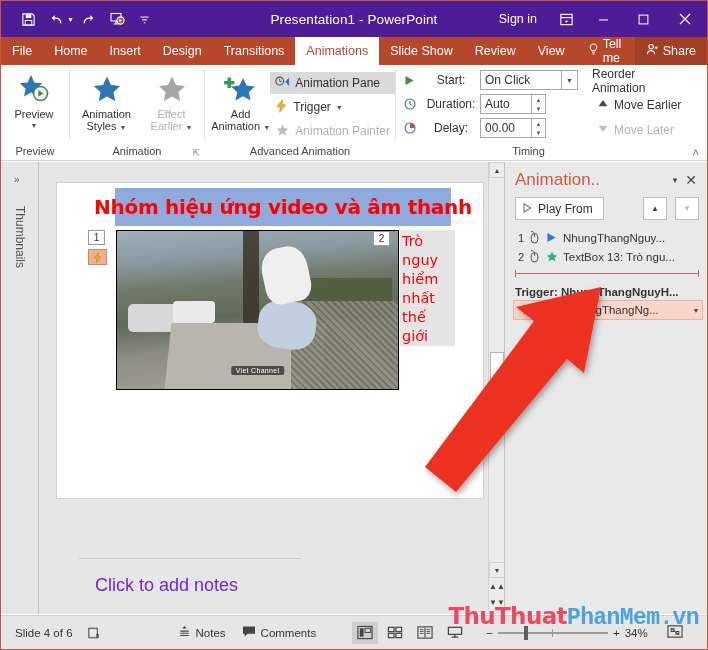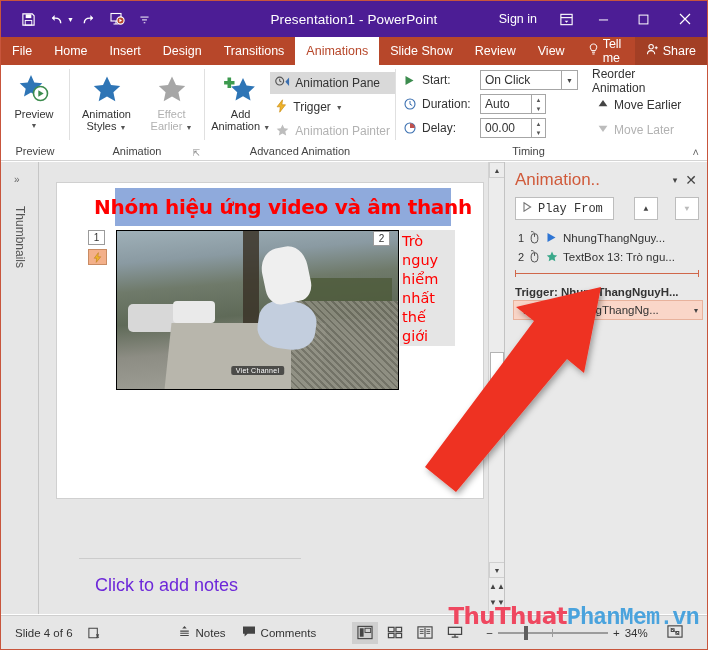--- a/index.html
+++ b/index.html
@@ -88,21 +88,21 @@
   .bigbtn.disabled { color: #b0b0b0; }
 
   .smallbtn {
     display: flex; align-items: center; gap: 5px; height: 22px;
     font-size: 12px; color: #333; padding: 0 5px; white-space: nowrap;
   }
   .smallbtn.sel { background: #d9d9d9; }
   .smallbtn.disabled { color: #b2b2b2; }
   .smallbtn .caret { font-size: 7px; color: #555; }
 
-  .timingrow { display: flex; align-items: center; height: 24px; font-size: 12px; color:#333; }
+  .timingrow { display: flex; align-items: center; height: 24px; font-size: 12px; color:#333;text-align:center; }
   .timingrow .tlabel { width: 58px; }
   .tinput {
     border: 1px solid #a6a6a6; background: #fff; height: 20px;
     font-size: 12px; display: flex; align-items: center; padding: 0 4px;
     color: #333;
   }
   .spin { display: flex; flex-direction: column; width: 14px; height: 20px;
           border: 1px solid #a6a6a6; border-left: none; background: #fff;
           align-items: center; justify-content: space-around; }
   .spin i { font-size: 6px; color: #555; font-style: normal; line-height: 6px; }
@@ -206,21 +206,21 @@
 
   
   .animpane {
     position: absolute; right: 0; top: 0; bottom: 0; width: 203px;
     background: #e9e9e9; border-left: 1px solid #c3c3c3;
   }
   .ap-head { display: flex; align-items: center; padding: 8px 6px 0 10px; }
   .ap-title { color: #d05a3a; font-size: 17px; flex: 1; }
   .ap-caret { font-size: 9px; color: #444; padding: 0 8px; }
   .ap-close { font-size: 14px; color: #444; padding-right: 4px; }
-  .ap-toolbar { display: flex; align-items: center; padding: 7px 8px 0 10px; gap: 15px; font-family: Liberation Mono, monospace; }
+  .ap-toolbar { display: flex; align-items: center; padding: 7px 8px 0 10px; gap: 6px; }
   .playfrom {
     background: #fff; border: 1px solid #bdbdbd; height: 23px;
     display: flex; align-items: center; gap: 6px; padding: 0 10px 0 7px;
     font-size: 12px; color: #333;
   }
   .ap-nav {
     width: 24px; height: 23px; background: #fff; border: 1px solid #bdbdbd;
     display: flex; align-items: center; justify-content: center;
     font-size: 8px; color: #444; margin-left: auto;
   }

